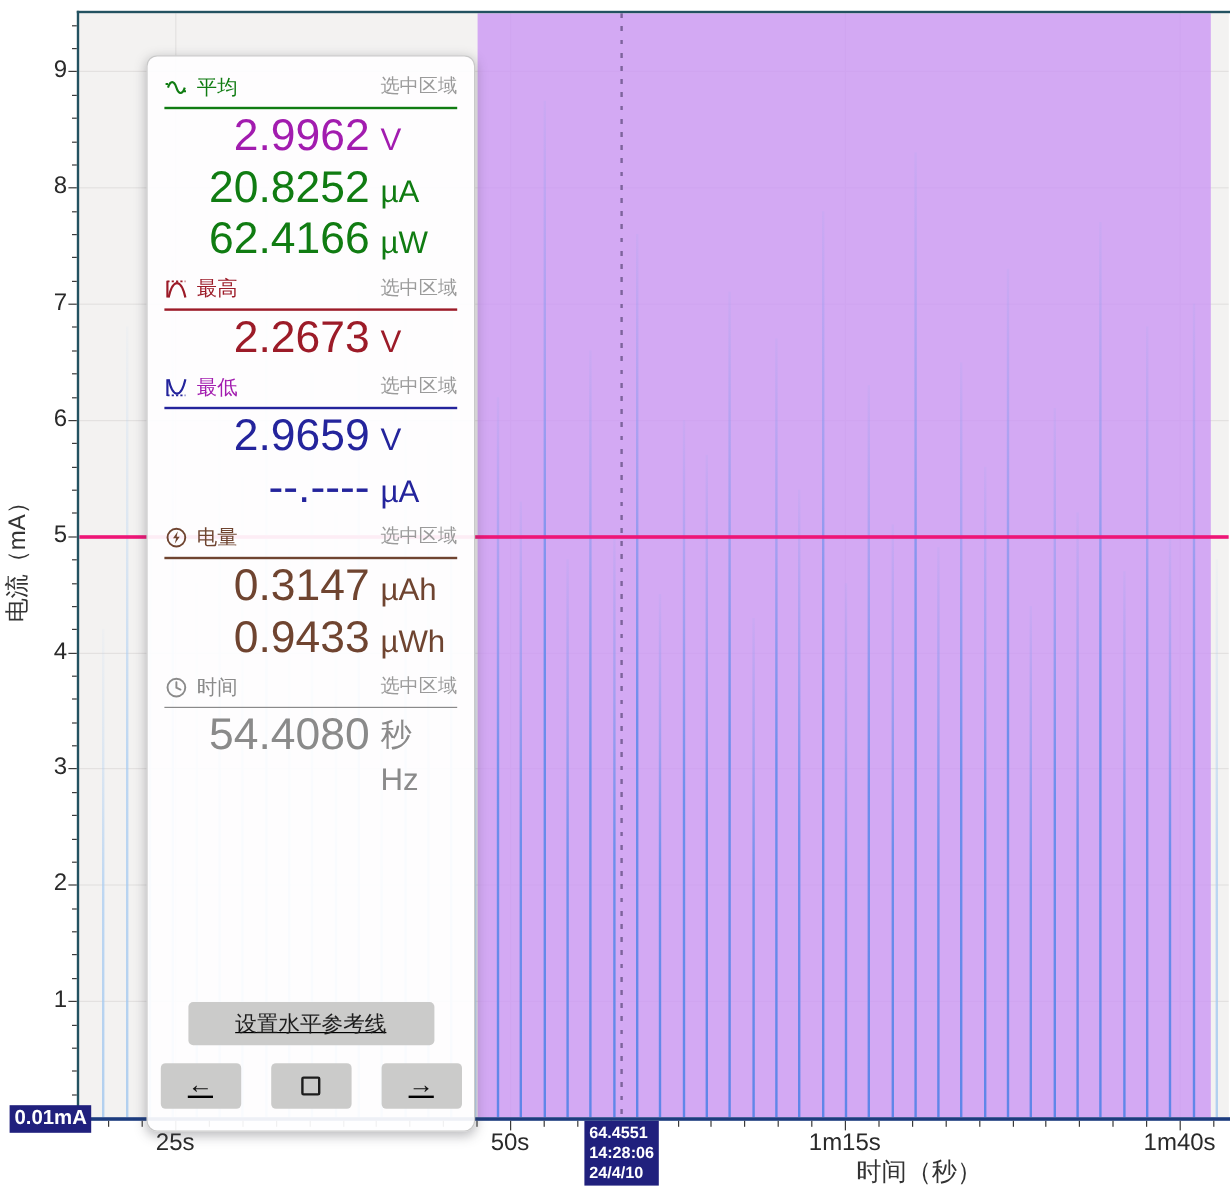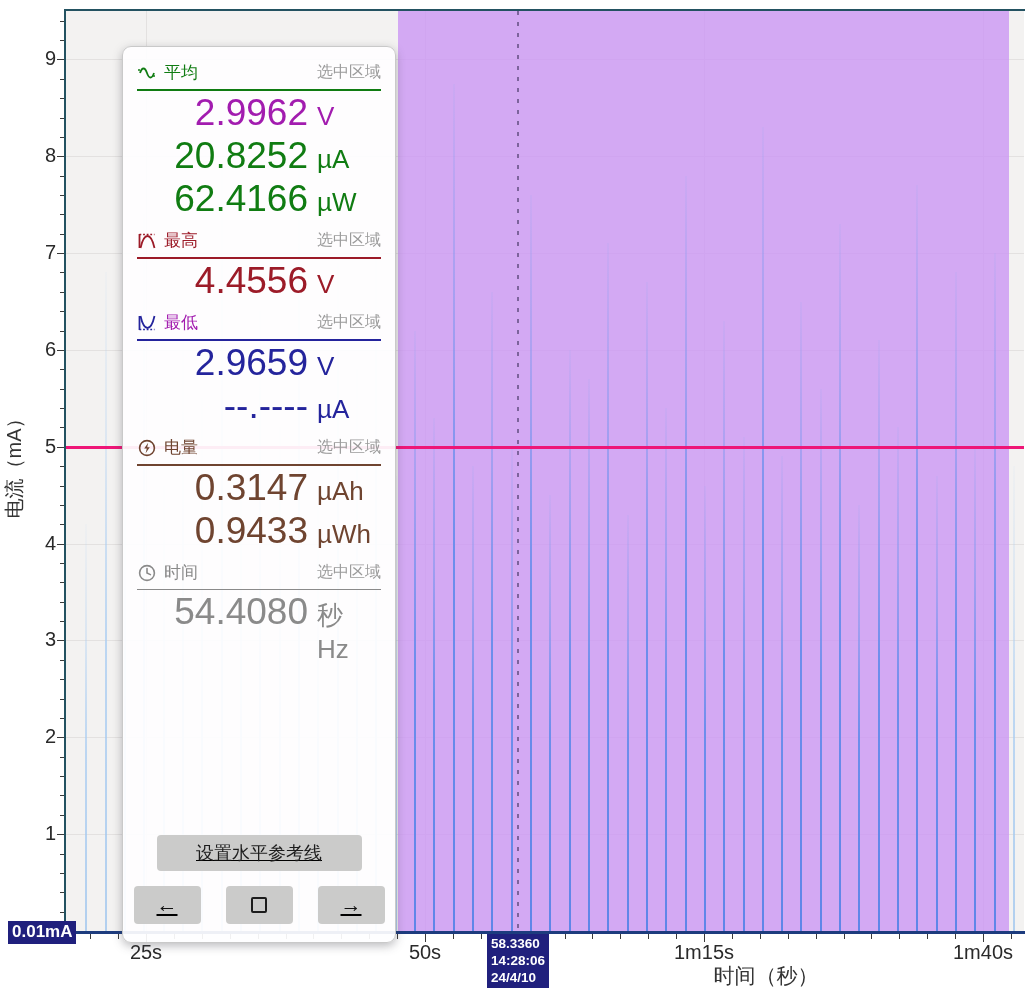--- a/index.html
+++ b/index.html
@@ -129,21 +129,21 @@
   </div>
 <div class="border-top"></div>
 <div class="border-left"></div>
 <div class="axis-bottom"></div>
 
 <div id="y-title">电流（mA）</div>
 <div id="x-title">时间（秒）</div>
 
 <div class="badge" id="badge-ymarker">0.01mA</div>
 <div class="badge" id="badge-cursor">
-  <div>58.3360</div>
+  <div>64.4551</div>
   <div>14:28:06</div>
   <div>24/4/10</div>
 </div>
 
 <div class="panel">
   <div id="panel-sections">
       <div class="sec">
         <div class="sec-head">
           <span class="sec-icon">
             <svg width="20" height="14" viewBox="0 0 20 14">
@@ -176,21 +176,21 @@
               <path d="M1.5 1 v14" stroke="#9c1b28" stroke-width="1.8" fill="none"></path>
               <path d="M1.5 1.5 h15" stroke="#9c1b28" stroke-width="1.4" stroke-dasharray="1.8 1.8" fill="none"></path>
               <path d="M2.5 15 C5 4 8 3 9.5 3 C11 3 14 4 16.5 15" stroke="#9c1b28" stroke-width="1.8" fill="none"></path>
             </svg>
           </span>
           <span style="color: rgb(156, 27, 40);">最高</span>
           <span class="sec-scope">选中区域</span>
         </div>
         <div class="sec-line" style="background: rgb(156, 27, 40);"></div>
         <div class="val-row" style="color: rgb(156, 27, 40);">
-          <span class="num">4.4556</span>
+          <span class="num">2.2673</span>
           <span class="unit">V</span>
         </div>
       </div>
       <div class="sec">
         <div class="sec-head">
           <span class="sec-icon">
             <svg width="19" height="16" viewBox="0 0 19 16">
               <path d="M1.5 1 v14" stroke="#24249c" stroke-width="1.8" fill="none"></path>
               <path d="M1.5 14.5 h15" stroke="#24249c" stroke-width="1.4" stroke-dasharray="1.8 1.8" fill="none"></path>
               <path d="M2.5 1 C5 12 8 13 9.5 13 C11 13 14 12 16.5 1" stroke="#24249c" stroke-width="1.8" fill="none"></path>
@@ -235,21 +235,21 @@
           <span class="sec-icon">
             <svg width="18" height="18" viewBox="0 0 18 18">
               <circle cx="9" cy="9" r="7.4" stroke="#8a8a8a" stroke-width="1.6" fill="none"></circle>
               <path d="M9 4.6 V9 L12.4 10.6" stroke="#8a8a8a" stroke-width="1.6" fill="none" stroke-linecap="round"></path>
             </svg>
           </span>
           <span style="color: rgb(138, 138, 138);">时间</span>
           <span class="sec-scope">选中区域</span>
         </div>
         <div class="sec-line" style="background: rgb(138, 138, 138); height: 1px;"></div>
-        <div class="val-row" style="color: rgb(138, 138, 138);">
+        <div class="val-row" style="color: rgb(138, 138, 138); align-items: center;">
           <span class="num">54.4080</span>
           <span class="unit">秒</span>
         </div>
         <div class="val-row" style="color: rgb(138, 138, 138);">
           <span class="unit">Hz</span>
         </div>
       </div>
     </div>
   <div class="btn-area">
     <button class="btn-big">设置水平参考线</button>

